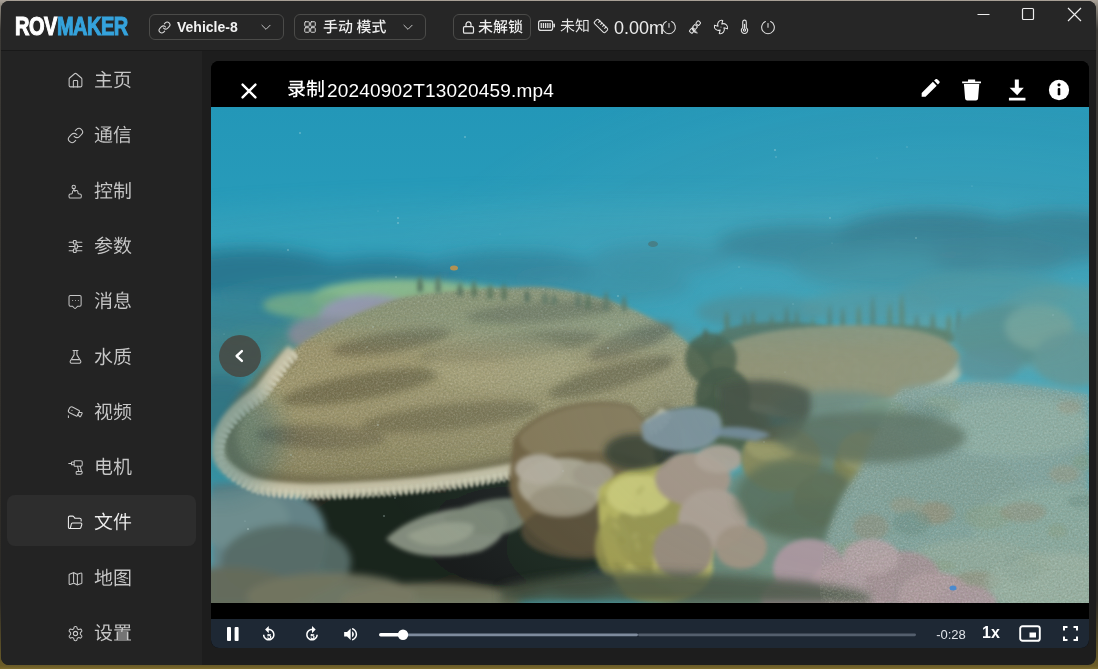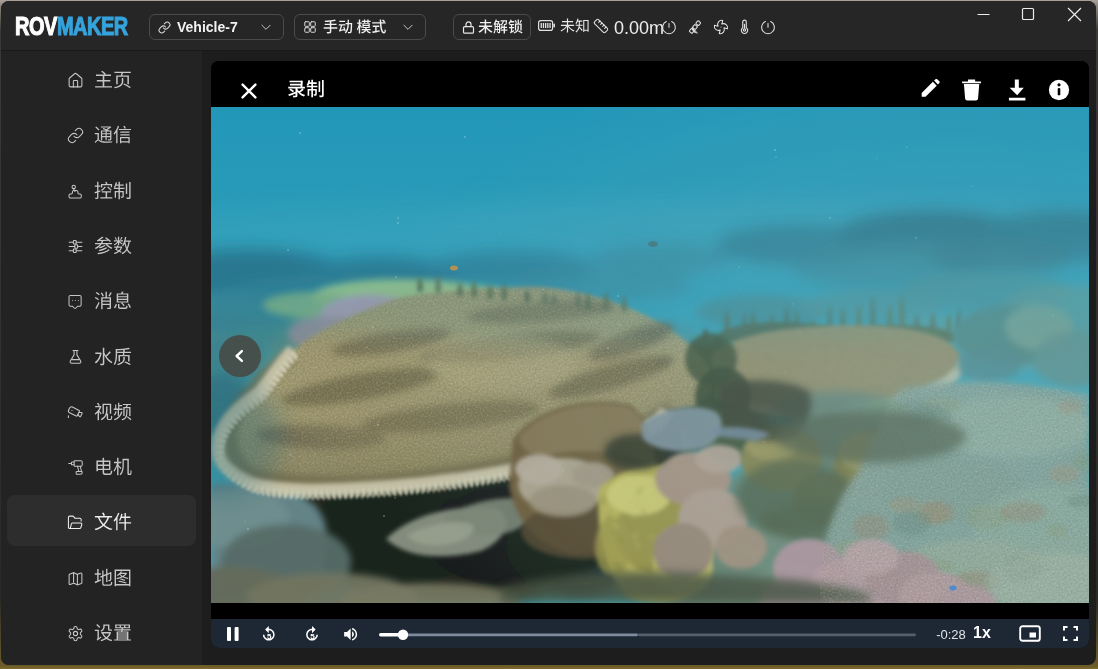--- a/index.html
+++ b/index.html
@@ -4,21 +4,21 @@
     <div style="position:absolute;left:0;top:0;width:100%;height:49px;background:#262626;border-bottom:1px solid #191919"></div>
     <div style="position:absolute;left:0;top:50px;width:201px;height:614px;background:#232323"></div>
     <div style="position:absolute;left:14px;top:11px;font-family:'Liberation Sans',sans-serif;font-weight:900;font-size:25px;letter-spacing:-0.6px;color:#fff;line-height:28px;transform:scaleX(0.8);transform-origin:0 0;-webkit-text-stroke:1.1px #fff">ROV<span style="color:#35a3dc;-webkit-text-stroke:1.1px #35a3dc">MAKER</span></div>
     <div class="tbox" style="left:148px;width:135px">
       <span style="margin-left:8px">
         <svg width="13" height="13" viewBox="0 0 24 24" fill="none" stroke="#d9d9d9" stroke-width="2.0" stroke-linecap="round" stroke-linejoin="round" style="display:block">
           <path d="M10 13a5 5 0 0 0 7.54.54l3-3a5 5 0 0 0-7.07-7.07l-1.72 1.71"></path>
           <path d="M14 11a5 5 0 0 0-7.54-.54l-3 3a5 5 0 0 0 7.07 7.07l1.71-1.71"></path>
         </svg>
       </span>
-      <span class="tt" style="margin-left:6px">Vehicle-7</span>
+      <span class="tt" style="margin-left:6px">Vehicle-8</span>
       <span style="position:absolute;right:10px">
         <svg width="14" height="14" viewBox="0 0 24 24" fill="none" stroke="#d0d0d0" stroke-width="1.6" stroke-linecap="round" stroke-linejoin="round" style="display:block">
           <path d="m5 9 7 7 7-7"></path>
         </svg>
       </span>
     </div>
     <div class="tbox" style="left:293px;width:132px">
       <span style="margin-left:8px">
         <svg width="14" height="14" viewBox="0 0 24 24" fill="none" stroke="#d9d9d9" stroke-width="1.7" stroke-linecap="round" stroke-linejoin="round" style="display:block">
           <rect x="3" y="3" width="7.8" height="7.8" rx="1.2"></rect>
@@ -262,20 +262,21 @@
     </div>
     <div style="position:absolute;left:210px;top:60px;width:878px;height:587px;border-radius:8px;overflow:hidden;background:#000">
       <div style="position:absolute;left:0;top:0;width:100%;height:46px;background:#000">
         <svg style="position:absolute;left:27px;top:19px" width="22" height="22" viewBox="0 0 24 24" fill="none" stroke="#fff" stroke-width="2.6" stroke-linecap="round">
           <path d="M5 5l14 14M19 5 5 19"></path>
         </svg>
         <div style="position:absolute;left:76px;top:18px;display:flex;align-items:baseline">
           <svg width="39" height="21" viewBox="0 -16.72 39 21" style="display:block">
             <path d="M2.4 -5.9C3.6 -5.1 5.1 -4.1 5.9 -3.4L7.1 -4.6C6.3 -5.3 4.8 -6.3 3.6 -6.9ZM2.5 -15.0V-13.4H13.8L13.7 -12.0H3.0V-10.3H13.6L13.5 -8.9H1.2V-7.3H8.5V-4.0C5.8 -2.9 3.0 -1.8 1.2 -1.2L2.1 0.4C3.9 -0.3 6.3 -1.3 8.5 -2.3V-0.2C8.5 0.0 8.4 0.1 8.1 0.1C7.8 0.1 6.8 0.1 5.7 0.1C6.0 0.5 6.3 1.2 6.3 1.7C7.8 1.7 8.8 1.6 9.5 1.4C10.2 1.2 10.4 0.7 10.4 -0.2V-3.9C12.0 -1.7 14.2 -0.0 16.9 0.9C17.2 0.4 17.7 -0.3 18.1 -0.7C16.2 -1.2 14.5 -2.1 13.1 -3.3C14.3 -4.0 15.7 -5.0 16.8 -6.0L15.2 -7.1C14.4 -6.2 13.1 -5.2 12.0 -4.4C11.4 -5.1 10.8 -5.9 10.4 -6.8V-7.3H17.9V-8.9H15.4C15.6 -10.8 15.7 -13.1 15.8 -15.0L14.3 -15.1L14.0 -15.0Z M31.6 -14.4V-3.7H33.2V-14.4ZM35.0 -15.8V-0.7C35.0 -0.4 34.9 -0.3 34.6 -0.3C34.2 -0.3 33.2 -0.3 32.1 -0.3C32.4 0.2 32.6 1.0 32.7 1.5C34.1 1.5 35.2 1.5 35.9 1.2C36.5 0.9 36.7 0.4 36.7 -0.7V-15.8ZM21.5 -15.6C21.1 -13.8 20.4 -11.9 19.6 -10.6C20.0 -10.5 20.7 -10.2 21.1 -10.0H19.8V-8.4H24.3V-6.7H20.6V0.1H22.2V-5.1H24.3V1.6H26.0V-5.1H28.2V-1.7C28.2 -1.5 28.2 -1.4 28.0 -1.4C27.8 -1.4 27.2 -1.4 26.5 -1.4C26.7 -1.0 27.0 -0.3 27.0 0.1C28.0 0.1 28.7 0.1 29.2 -0.2C29.7 -0.4 29.8 -0.9 29.8 -1.6V-6.7H26.0V-8.4H30.4V-10.0H26.0V-11.8H29.7V-13.4H26.0V-15.9H24.3V-13.4H22.6C22.8 -14.0 23.0 -14.7 23.1 -15.3ZM24.3 -10.0H21.2C21.5 -10.5 21.8 -11.1 22.0 -11.8H24.3Z" fill="#ffffff"></path>
           </svg>
+          <span style="font-family:'Liberation Sans',sans-serif;font-size:19px;font-weight:500;color:#fff;margin-left:1px;position:relative;top:-3.5px;letter-spacing:0.2px">20240902T13020459.mp4</span>
         </div>
         <svg style="position:absolute;left:708px;top:18px" width="160" height="22" viewBox="0 0 160 22" fill="#fff">
           <g transform="translate(10,11) scale(1.18) translate(-10,-10)">
             <path d="M3 13.5 13.2 3.3l3.5 3.5L6.5 17H3Z M14.3 2.2l1.1-1.1a1.4 1.4 0 0 1 2 0l1.5 1.5a1.4 1.4 0 0 1 0 2l-1.1 1.1Z" transform="translate(1,0) scale(0.93)"></path>
           </g>
           <g transform="translate(52,11) scale(1.18) translate(-52,-10)">
             <path d="M45.5 5h13l-1 12.2a1.8 1.8 0 0 1-1.8 1.6h-7.4a1.8 1.8 0 0 1-1.8-1.6Z M44 2.8h16v1.4H44Z M49 1h6v1.8h-6Z" transform="translate(0.5,0)"></path>
           </g>
           <g transform="translate(97,11) scale(1.18) translate(-97,-10)">
             <path d="M95 1h3.4v7h4.2L97 14.5 90.6 8h4.4Z M90 16.5h14V19H90Z" transform="translate(1,0)"></path>
@@ -703,21 +704,21 @@
             <path d="M3 9v6h4l5 5V4L7 9H3zm13.5 3c0-1.77-1.02-3.29-2.5-4.03v8.05c1.48-.73 2.5-2.25 2.5-4.02zM14 3.23v2.06c2.89.86 5 3.54 5 6.71s-2.11 5.85-5 6.71v2.06c4.01-.91 7-4.49 7-8.77s-2.99-7.86-7-8.77z"></path>
           </g>
         </svg>
         <svg style="position:absolute;left:160px;top:0" width="718" height="29" viewBox="0 0 718 29">
           <rect x="8" y="14" width="25" height="3.4" rx="1.7" fill="#fff"></rect>
           <rect x="32" y="14.4" width="235" height="2.8" rx="1.4" fill="#7e8b9d"></rect>
           <rect x="267" y="14.4" width="278" height="2.8" rx="1.4" fill="#545f6d"></rect>
           <circle cx="32" cy="15.8" r="5.2" fill="#fff"></circle>
         </svg>
         <div style="position:absolute;left:720px;top:8px;width:40px;text-align:center;font-family:'Liberation Sans',sans-serif;font-size:13px;color:#dfe3e8">-0:28</div>
-        <div style="position:absolute;left:762px;top:5px;width:36px;text-align:left;font-family:'Liberation Sans',sans-serif;font-size:16px;font-weight:bold;color:#fff">1x</div>
+        <div style="position:absolute;left:762px;top:5px;width:36px;text-align:center;font-family:'Liberation Sans',sans-serif;font-size:16px;font-weight:bold;color:#fff">1x</div>
         <svg style="position:absolute;left:808px;top:6px" width="22" height="17" viewBox="0 0 22 17" fill="none">
           <rect x="1.2" y="1.2" width="19.6" height="14.6" rx="2.4" stroke="#fff" stroke-width="1.9"></rect>
           <rect x="10.5" y="7.5" width="6.5" height="5" fill="#fff"></rect>
         </svg>
         <svg style="position:absolute;left:852px;top:7px" width="15" height="15" viewBox="0 0 15 15" fill="none" stroke="#fff" stroke-width="2">
           <path d="M1 4.5V1h3.5M10.5 1H14v3.5M14 10.5V14h-3.5M4.5 14H1v-3.5"></path>
         </svg>
       </div>
     </div>
     <div style="position:absolute;left:218px;top:334px;width:42px;height:42px;border-radius:50%;background:rgba(72,68,60,0.8);display:flex;align-items:center;justify-content:center">

